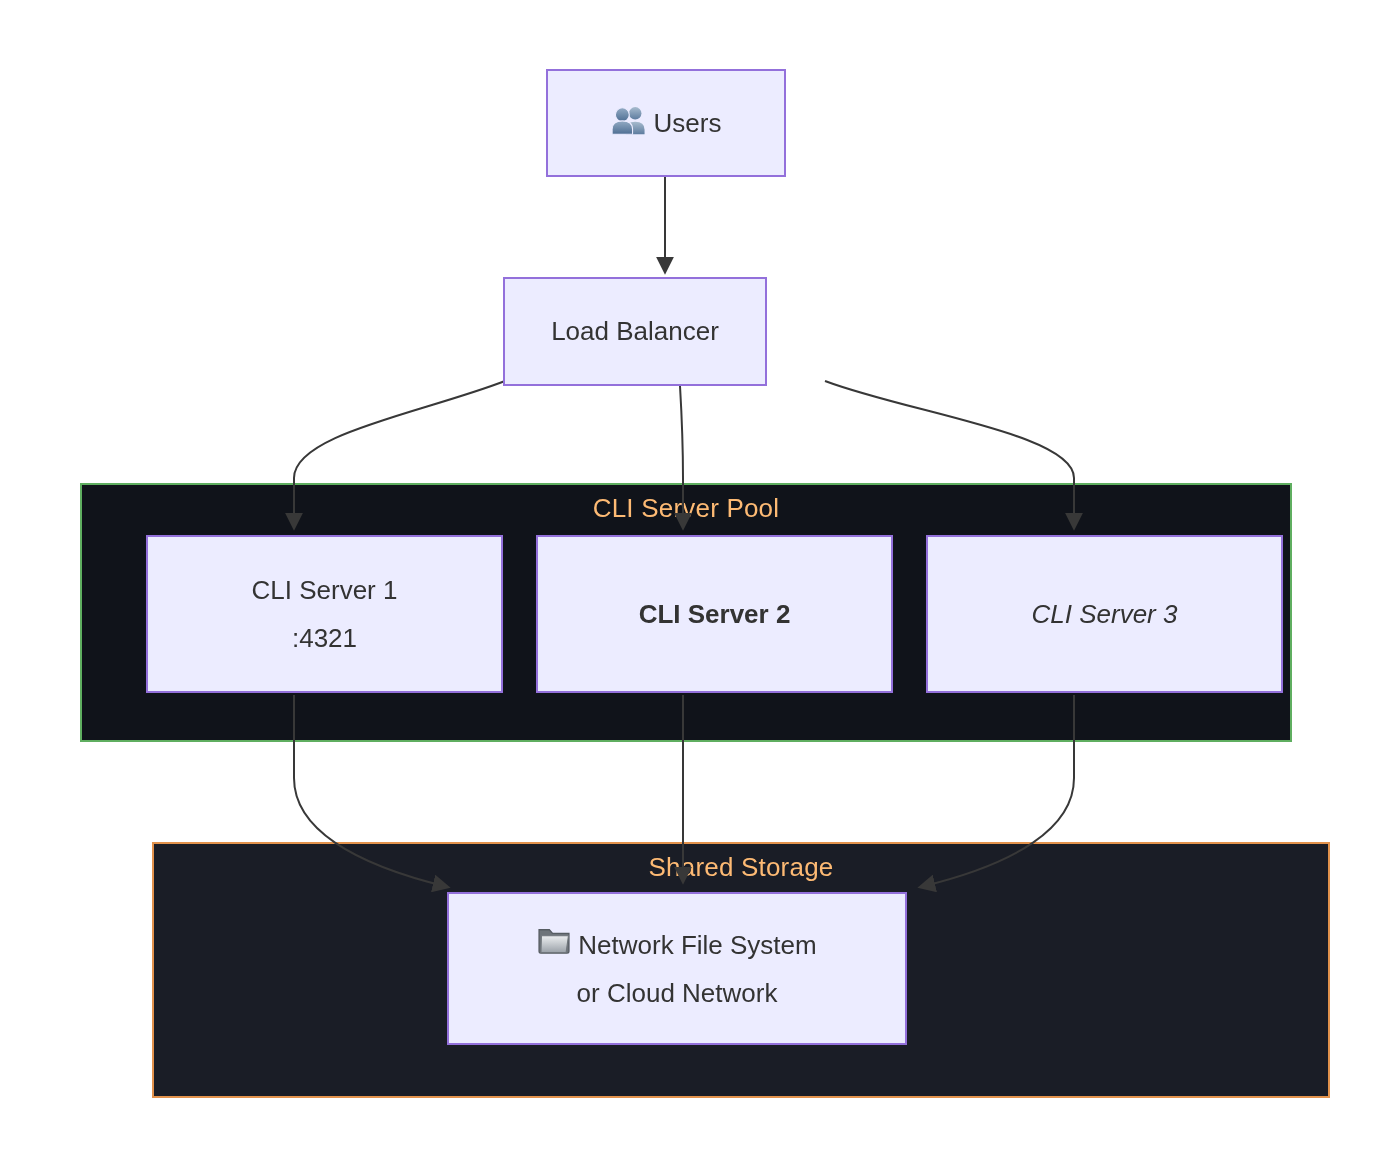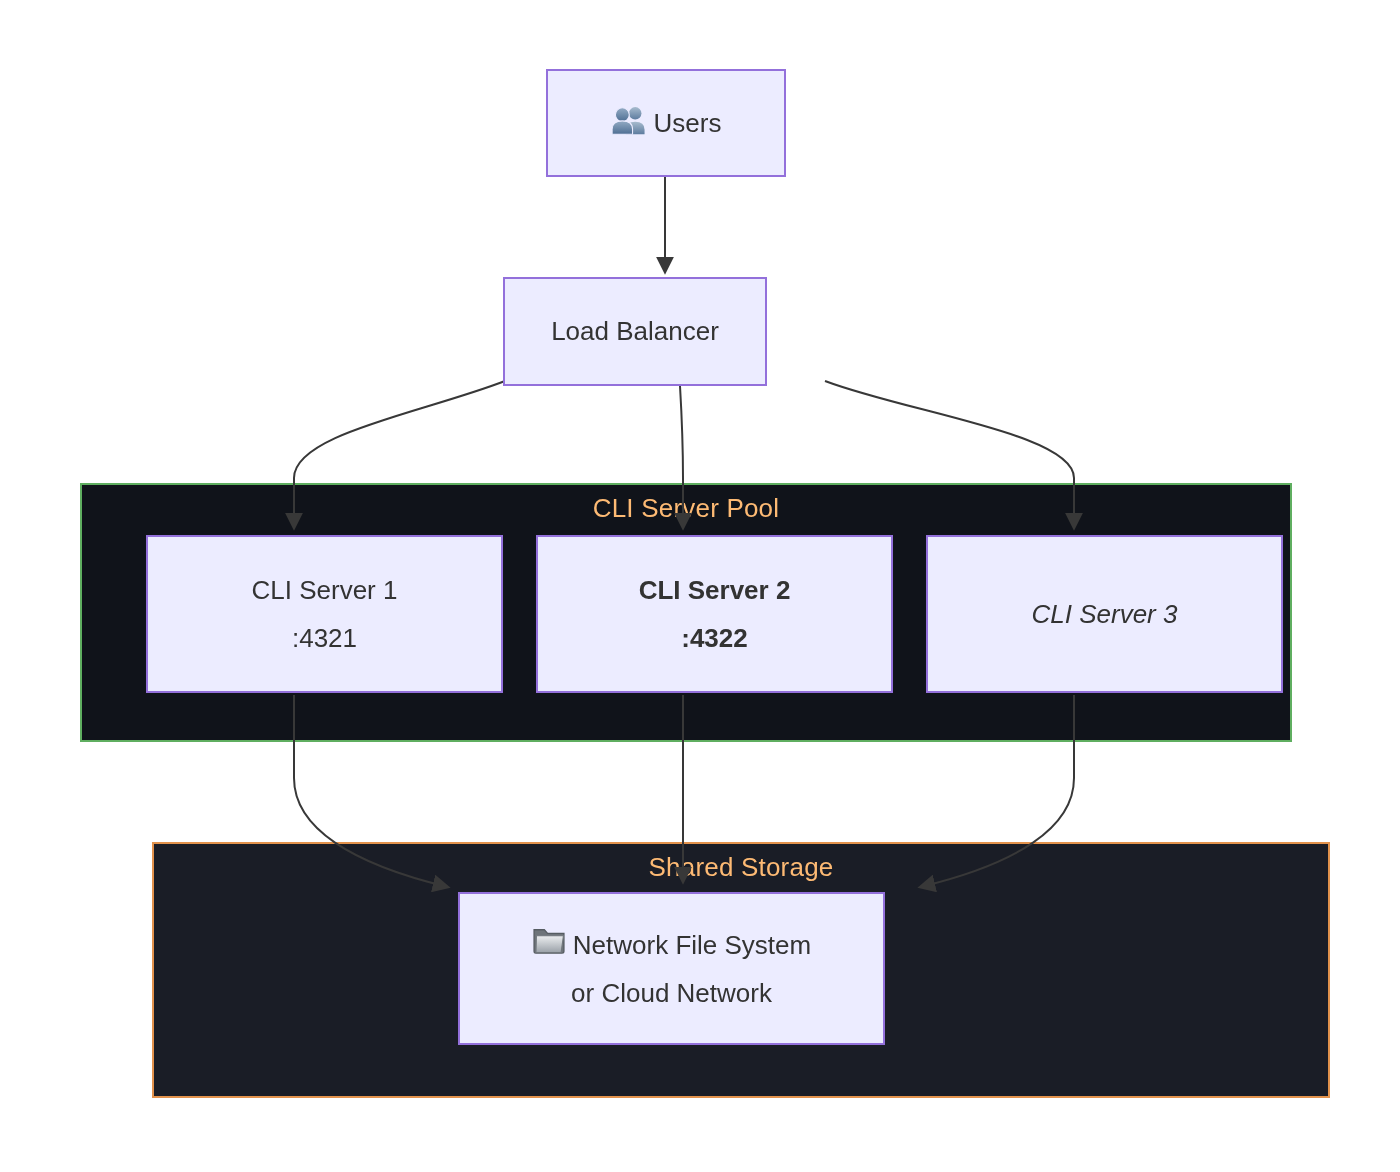--- a/index.html
+++ b/index.html
@@ -29,21 +29,21 @@
     position:absolute;background:#ECECFF;border:2px solid #9370DB;color:#333333;
     display:flex;align-items:center;justify-content:center;z-index:3;
     font-size:26px;text-align:center;
   }
   .node-users{left:546px;top:69px;width:240px;height:108px;}
   .node-lb{left:503px;top:277px;width:264px;height:109px;}
   .node-server{top:535px;width:357px;height:158px;}
   .node-s1{left:146px;}
   .node-s2{left:536px;font-weight:bold;}
   .node-s3{left:926px;font-style:italic;}
-  .node-storage{left:458px;top:892px;width:427px;height:153px;}
+  .node-storage{left:447px;top:892px;width:460px;height:153px;}
   .lines{line-height:48px;}
   .iconrow{display:flex;align-items:center;justify-content:space-between;gap:7px;}
   .icon{flex:0 0 auto;display:inline-block;}
 </style>
 </head>
 <body>
 
 <div class="canvas">
 
   <div class="cluster cluster-pool">
@@ -102,21 +102,20 @@
   <div class="node node-server node-s1">
     <div class="lines">
       <div>CLI Server 1</div>
       <div>:4321</div>
     </div>
   </div>
 
   <div class="node node-server node-s2">
     <div class="lines">
       <div>CLI Server 2</div>
-      <div>:4322</div>
     </div>
   </div>
 
   <div class="node node-server node-s3">
     <div class="lines">
       <div>CLI Server 3</div>
     </div>
   </div>
 
   <div class="node node-storage">

